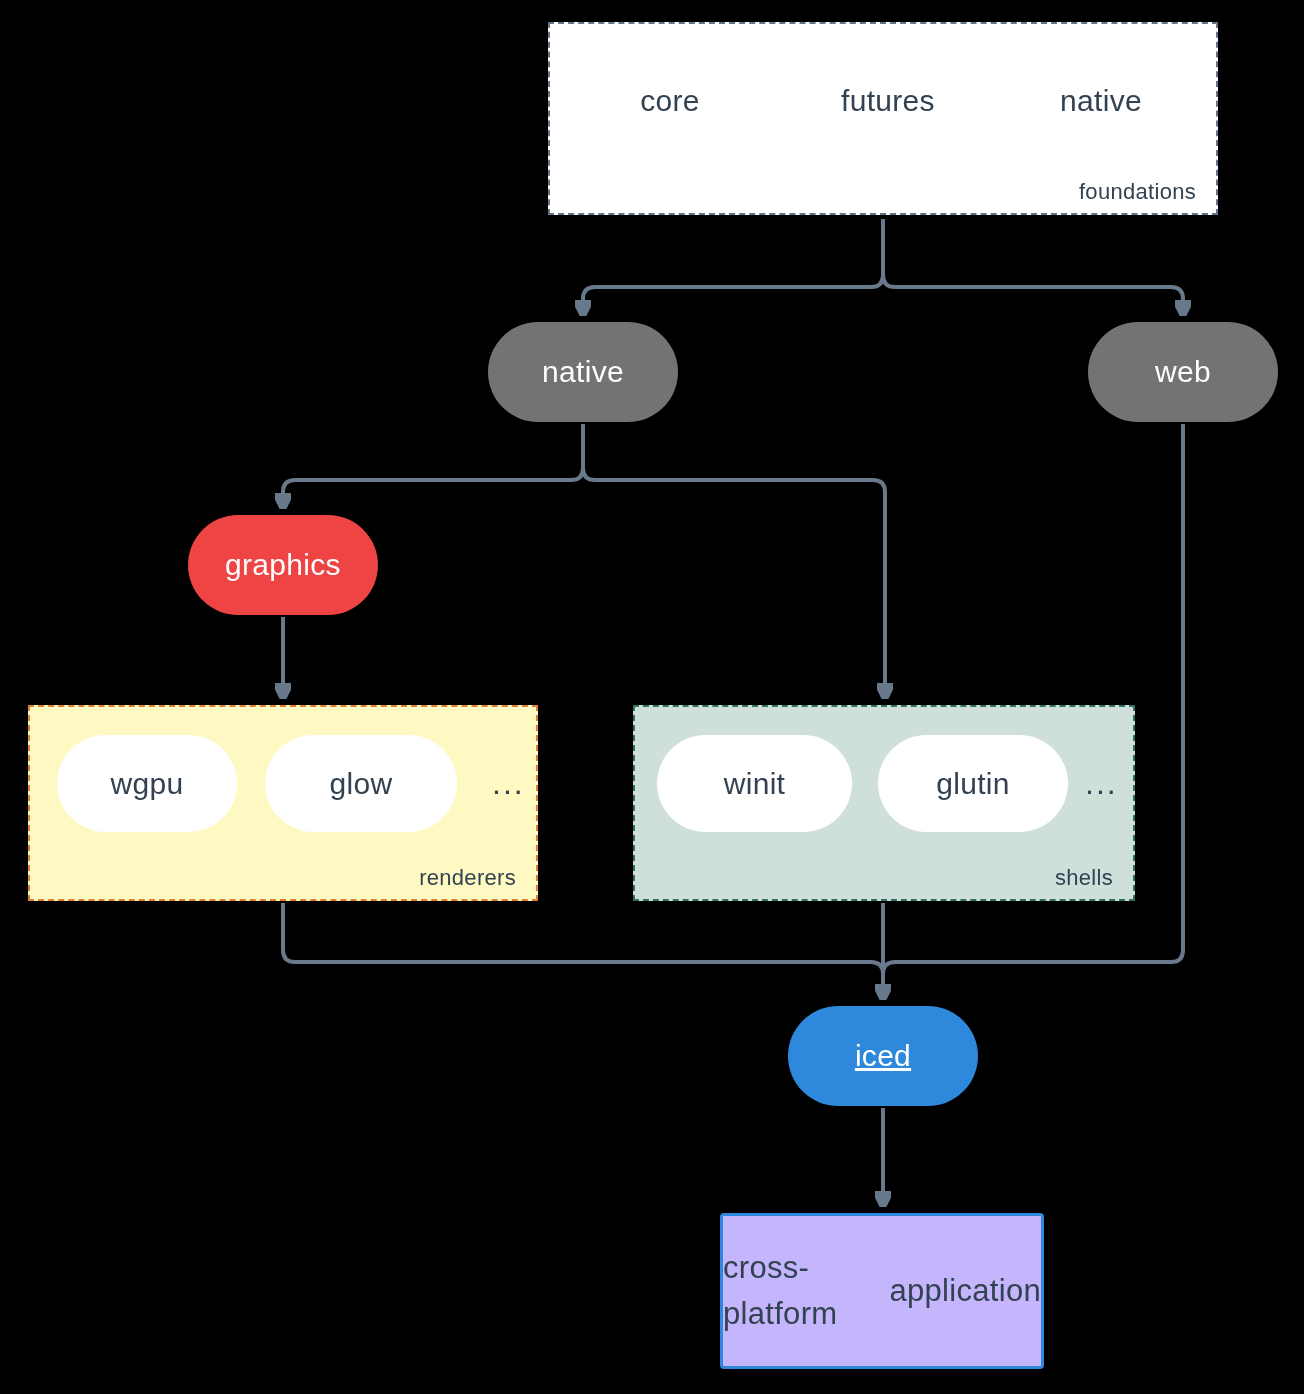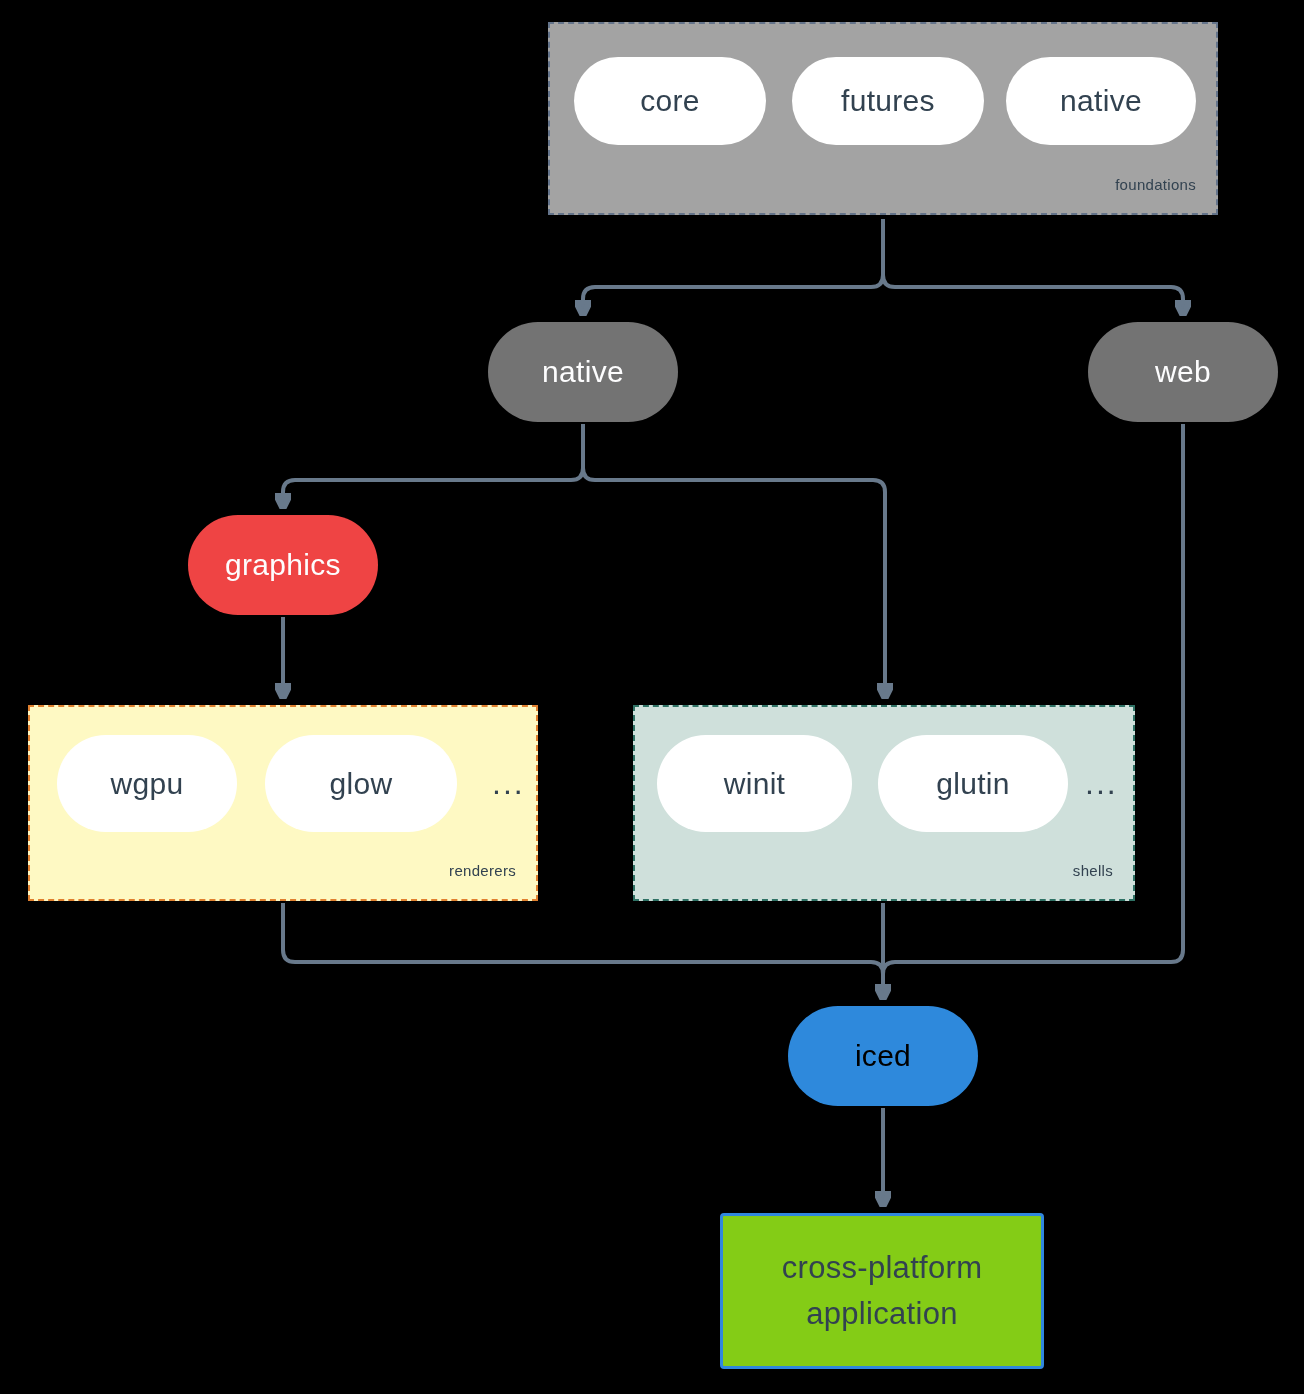--- a/index.html
+++ b/index.html
@@ -32,42 +32,42 @@
     align-items: center;
     justify-content: center;
     border-radius: 999px;
     font-size: 30px;
     letter-spacing: 0.3px;
     white-space: nowrap;
   }
   .pill.white { background: #ffffff; color: #324250; }
   .pill.purple { background: #737373; color: #fdfdfe; }
   .pill.orange { background: #ef4444; color: #fdfdfe; }
-  .pill.blue   { background: #2e89dc; color: #000000; }
+  .pill.blue   { background: #2e89dc; color: #ffffff; text-decoration: underline; }
 
   .group {
     position: absolute;
     border: 2px dashed;
   }
   .group-foundations {
     left: 548px; top: 22px; width: 670px; height: 193px;
-    background: #a3a3a3; border-color: #64748b;
+    background: #ffffff; border-color: #64748b;
   }
   .group-renderers {
     left: 28px; top: 705px; width: 510px; height: 196px;
     background: #fef9c3; border-color: #e0802f;
   }
   .group-shells {
     left: 633px; top: 705px; width: 502px; height: 196px;
     background: #cfe0db; border-color: #2f7265;
   }
   .group-label {
     position: absolute;
-    right: 20px; bottom: 20px;
-    font-size: 15px;
+    right: 20px; bottom: 8px;
+    font-size: 22px;
     color: #324250;
     letter-spacing: 0.3px;
   }
   .ellipsis {
     position: absolute;
     top: 28px; height: 97px;
     display: flex;
     align-items: center;
     font-size: 32px;
     color: #324250;
@@ -91,25 +91,25 @@
 
   
   .pill.p-native   { left: 488px;  top: 322px;  width: 190px; height: 100px; }
   .pill.p-web      { left: 1088px; top: 322px;  width: 190px; height: 100px; }
   .pill.p-graphics { left: 188px;  top: 515px;  width: 190px; height: 100px; }
   .pill.p-iced     { left: 788px;  top: 1006px; width: 190px; height: 100px; }
 
   .app-box {
     position: absolute;
     left: 720px; top: 1213px; width: 324px; height: 156px;
-    background: #84cc16;
+    background: #c4b5fd;
     border: 3px solid #3087de;
     border-radius: 4px;
     display: flex;
-    flex-direction: column;
+    flex-direction: row;
     align-items: center;
     justify-content: center;
     font-size: 31px;
     line-height: 1.5;
     color: #324250;
     letter-spacing: 0.3px;
   }
 </style>
 </head>
 <body>

